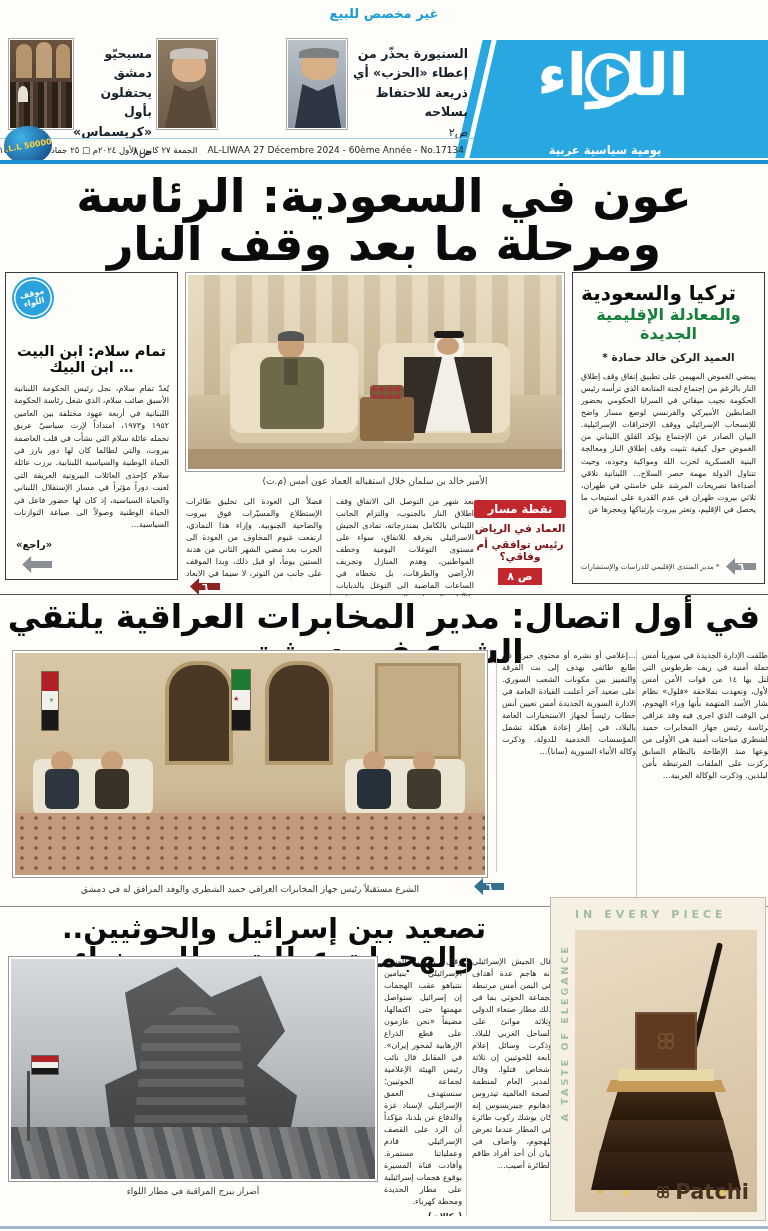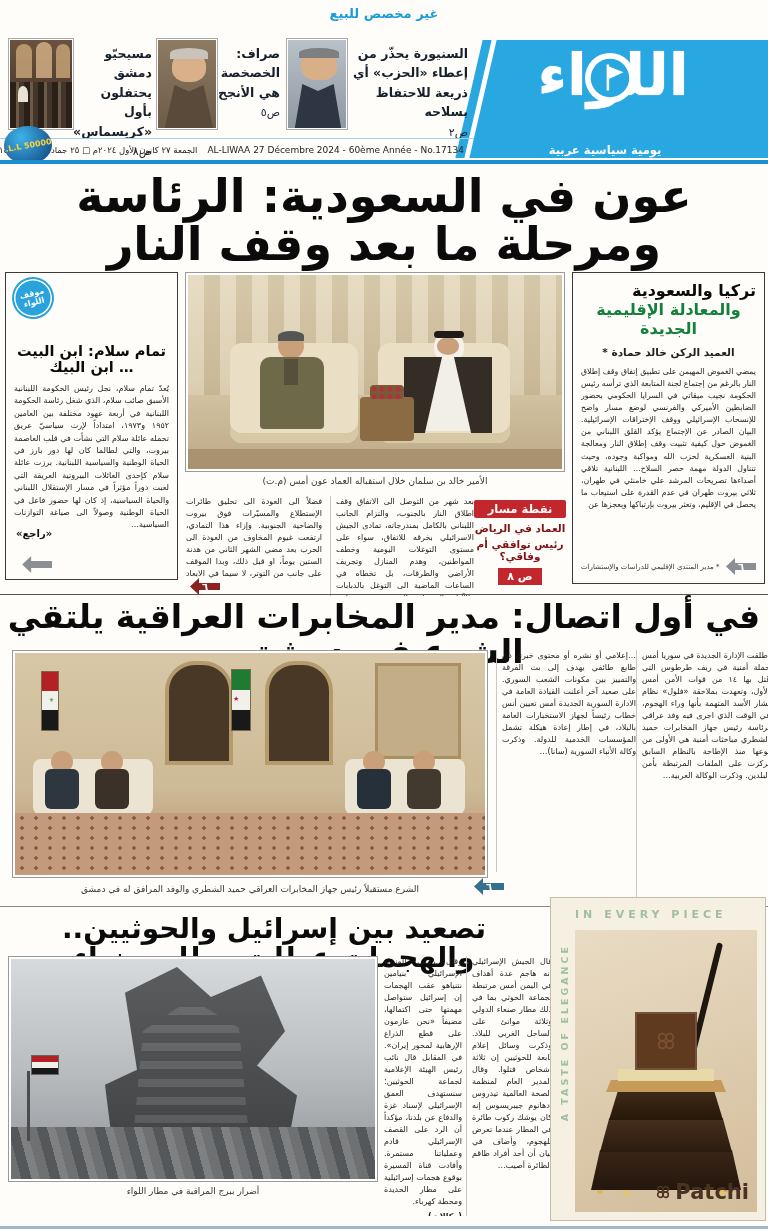--- a/index.html
+++ b/index.html
@@ -61,24 +61,20 @@
     <span class="brief-page">ص٢</span>
   </div>
 
   <div class="brief-photo" style="left:156px;width:62px;">
     <div class="ph" style="background:linear-gradient(180deg,#8d7a62,#6d5c49);">
       <div class="abs" style="left:14px;top:12px;width:34px;height:30px;background:#d9b089;border-radius:46% 46% 42% 42%;"></div>
       <div class="abs" style="left:12px;top:8px;width:38px;height:11px;background:#c9c3bb;border-radius:50% 50% 0 0;"></div>
       <div class="abs" style="left:3px;top:42px;width:56px;height:48px;background:#5a4a3a;clip-path:polygon(6% 100%,24% 6%,50% 20%,76% 6%,94% 100%);"></div>
     </div>
   </div>
-  <div class="brief-text" style="right:488px;width:64px;">
-    <span>صراف: الخصخصة هي الأنجح</span>
-    <span class="brief-page">ص٥</span>
-  </div>
 
   <div class="brief-photo" style="left:8px;width:66px;">
     <div class="ph" style="background:linear-gradient(180deg,#6b523e,#3e2f24);">
       <div class="abs" style="left:6px;top:4px;width:16px;height:34px;background:#caa87b;border-radius:8px 8px 0 0;opacity:.8;"></div>
       <div class="abs" style="left:26px;top:2px;width:16px;height:36px;background:#d6b488;border-radius:8px 8px 0 0;opacity:.8;"></div>
       <div class="abs" style="left:46px;top:4px;width:14px;height:34px;background:#caa87b;border-radius:8px 8px 0 0;opacity:.8;"></div>
       <div class="abs" style="left:0;bottom:0;width:100%;height:46px;background:repeating-linear-gradient(90deg,#2b2018 0 6px,#6c5a48 6px 9px,#44352a 9px 14px);"></div>
       <div class="abs" style="left:8px;bottom:26px;width:10px;height:16px;background:#e8e2d5;border-radius:50% 50% 0 0;"></div>
     </div>
   </div>
@@ -100,21 +96,21 @@
   <div class="hl" style="top:172px;left:0;right:0;font-size:46px;">عون في السعودية: الرئاسة ومرحلة ما بعد وقف النار</div>
 
   <div class="box" style="left:5px;top:272px;width:173px;height:308px;">
     <div class="stamp" style="left:8px;top:6px;">
       <span>موقف</span>
       <span>اللواء</span>
     </div>
     <div style="margin-top:62px;text-align:center;font-weight:900;font-size:14.5px;color:#0b0b0b;">تمام سلام: ابن البيت … ابن البيك</div>
     <div style="margin-top:8px;font-size:8px;line-height:1.55;text-align:justify;height:186px;overflow:hidden;color:#1c1c1c;">يُعدّ تمام سلام، نجل رئيس الحكومة اللبنانية الأسبق صائب سلام، الذي شغل رئاسة الحكومة اللبنانية في أربعة عهود مختلفة بين العامين ١٩٥٢ و١٩٧٣، امتداداً لإرث سياسيّ عريق تحمله عائلة سلام التي نشأت في قلب العاصمة بيروت، والتي لطالما كان لها دور بارز في الحياة الوطنية والسياسية اللبنانية. برزت عائلة سلام كإحدى العائلات البيروتية العريقة التي لعبت دوراً مؤثراً في مسار الإستقلال اللبناني والحياة السياسية، إذ كان لها حضور فاعل في الحياة الوطنية وصولاً الى صياغة التوازنات السياسية…</div>
     <div class="abs" style="left:10px;bottom:6px;text-align:center;">
-      <div style="font-weight:bold;font-size:10px;margin-bottom:17px;">«راجع»</div>
+      <div style="font-weight:bold;font-size:10px;margin-bottom:6px;">«راجع»</div>
       <div class="jump gray" style="position:relative;"></div>
     </div>
   </div>
 
   <div class="photo" style="left:185px;top:272px;width:380px;height:200px;">
     <div class="ph" style="background:linear-gradient(180deg,#e3d6b8 0%,#d6c6a4 55%,#bba888 100%);">
       <div class="abs" style="left:0;top:0;width:100%;height:62%;background:repeating-linear-gradient(90deg,rgba(255,255,255,.16) 0 16px,rgba(90,70,40,.10) 16px 32px);"></div>
       <div class="abs" style="left:42px;bottom:26px;width:128px;height:100px;background:#eadfc4;border-radius:12px;box-shadow:inset 0 -10px 0 #d7c8a6;"></div>
       <div class="abs" style="right:52px;bottom:26px;width:132px;height:100px;background:#eadfc4;border-radius:12px;box-shadow:inset 0 -10px 0 #d7c8a6;"></div>
       <div class="abs" style="left:66px;bottom:40px;width:78px;height:96px;">
@@ -144,21 +140,21 @@
   <div class="jump" style="left:190px;top:578px;">٦</div>
 
   <div class="marker">
     <div class="tag">نقطة مسار</div>
     <div class="ln">العماد في الرياض</div>
     <div class="ln">رئيس توافقي أم وفاقي؟</div>
     <div class="pg">ص ٨</div>
   </div>
 
   <div class="box" style="left:572px;top:272px;width:193px;height:312px;">
-    <div style="text-align:right;font-weight:900;font-size:16px;color:#0b0b0b;">تركيا والسعودية</div>
+    <div style="text-align:left;font-weight:900;font-size:20px;color:#0b0b0b;">تركيا والسعودية</div>
     <div style="text-align:center;font-weight:900;font-size:16px;color:#15803d;">والمعادلة الإقليمية الجديدة</div>
     <div style="text-align:center;font-weight:bold;font-size:10.5px;margin-top:8px;color:#222;">العميد الركن خالد حمادة *</div>
     <div style="margin-top:8px;font-size:7.8px;line-height:1.55;text-align:justify;height:188px;overflow:hidden;color:#1c1c1c;">يمضي الغموض المهيمن على تطبيق إتفاق وقف إطلاق النار بالرغم من إجتماع لجنة المتابعة الذي ترأسه رئيس الحكومة نجيب ميقاتي في السرايا الحكومي بحضور الضابطين الأميركي والفرنسي لوضع مسار واضح للإنسحاب الإسرائيلي ووقف الإختراقات الإسرائيلية. البيان الصادر عن الإجتماع يؤكد القلق اللبناني من الغموض حول كيفية تثبيت وقف إطلاق النار ومعالجة البنية العسكرية لحزب الله ومواكبة وجوده، وحيث تتناول الدولة مهمة حصر السلاح… اللبنانية تلاقي أصداءها تصريحات المرشد علي خامنئي في طهران، ثلاثي بيروت طهران في عدم القدرة على استيعاب ما يحصل في الإقليم، وتعثر بيروت بإرتباكها وبعجزها عن</div>
     <div style="position:absolute;left:8px;bottom:8px;right:8px;display:flex;align-items:center;gap:6px;">
       <div class="jump gray" style="position:relative;flex:none;">٦</div>
       <div style="font-size:7px;color:#333;text-align:left;flex:1;">* مدير المنتدى الإقليمي للدراسات والإستشارات</div>
     </div>
   </div>
 
   <div class="rule" style="top:594px;height:1px;background:#555;"></div>

